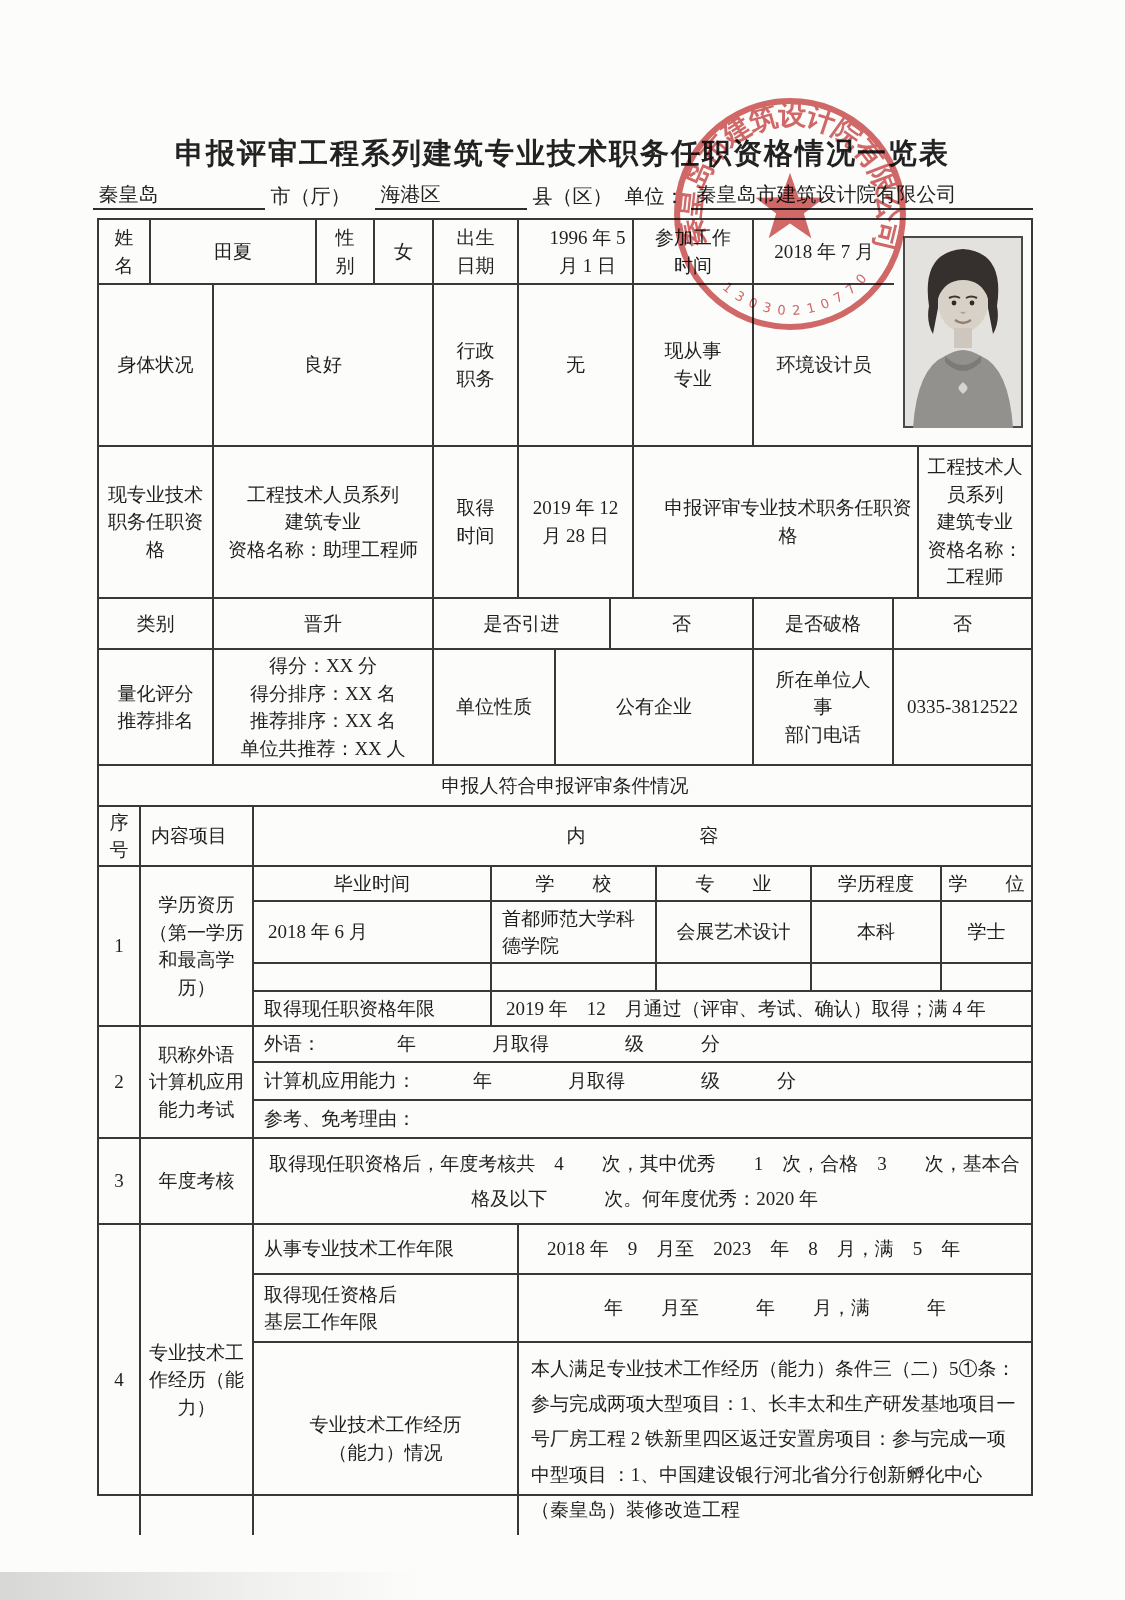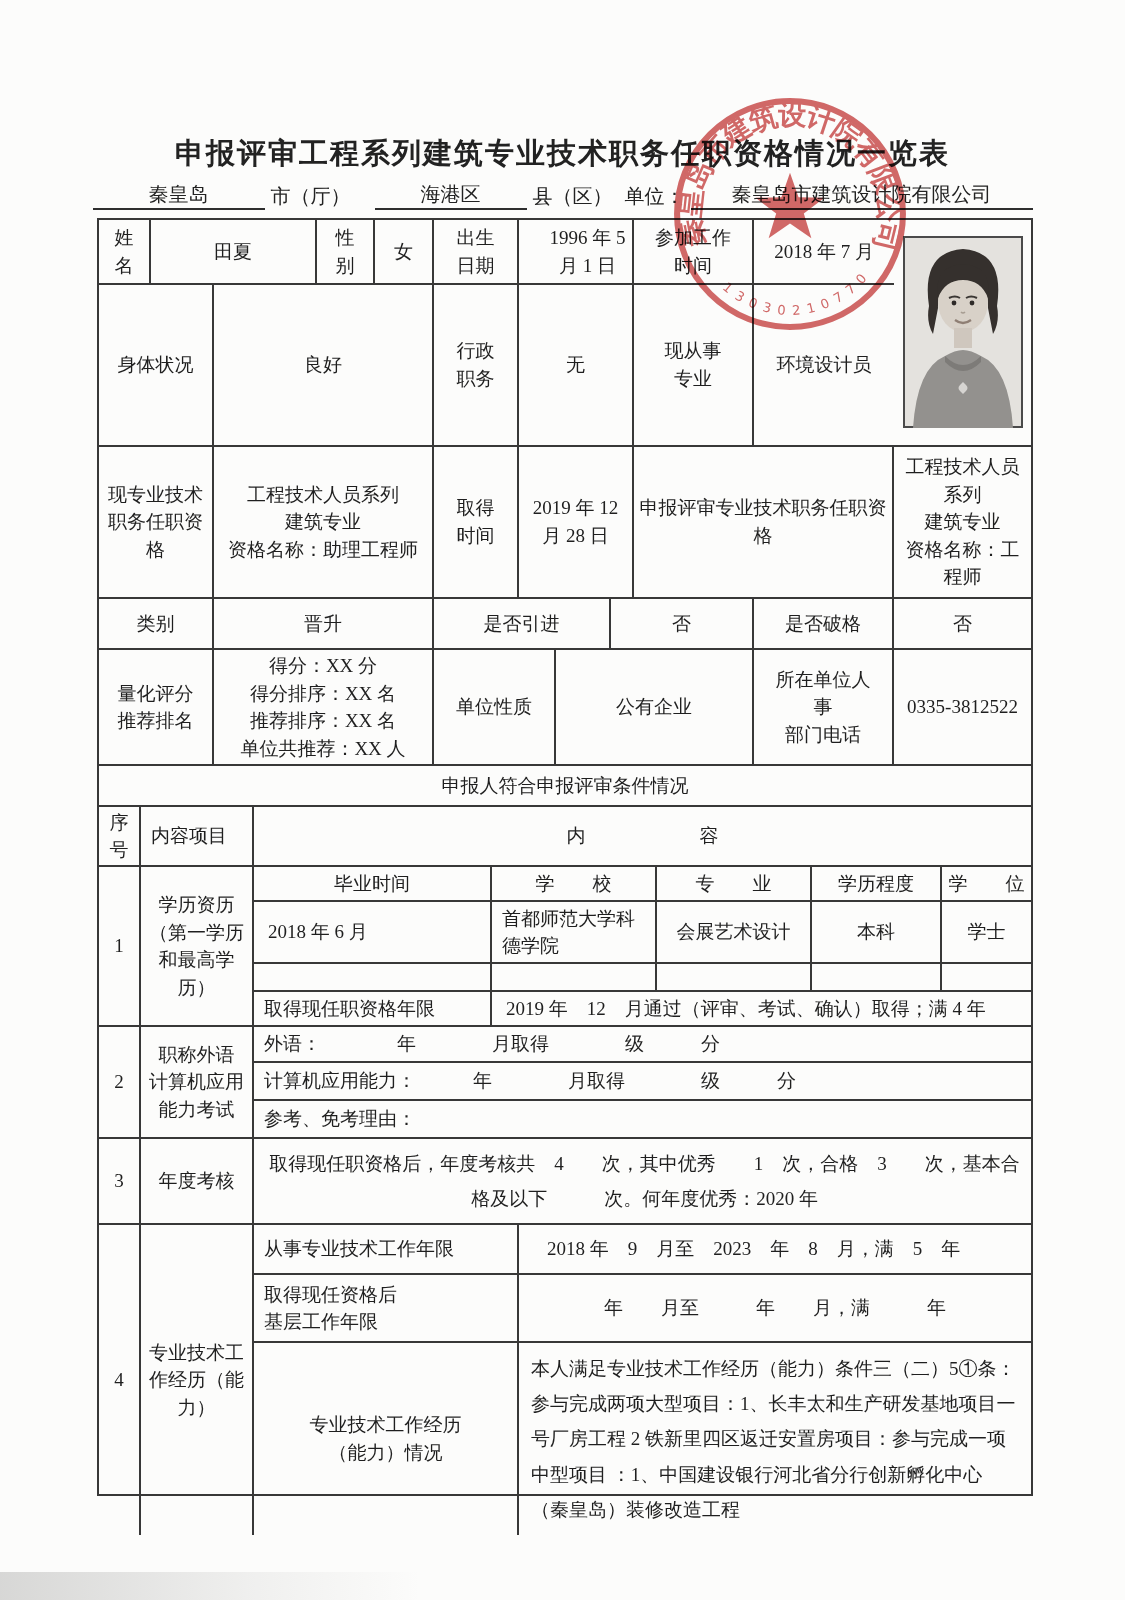--- a/index.html
+++ b/index.html
@@ -9,21 +9,21 @@
   }
   .title{
     position:absolute;top:134px;left:0;width:100%;text-align:center;
     font-size:29px;font-weight:bold;letter-spacing:2px;color:#222;
   }
   .subline{
     position:absolute;top:181px;left:0;width:100%;display:flex;
     justify-content:center;align-items:flex-end;font-size:20px;color:#222;
   }
   .subline .seg{padding:0 6px;}
-  .u{border-bottom:2px solid #2e2e2e;text-align:center;}
+  .u{border-bottom:2px solid #2e2e2e;text-align:left;}
   .u-city{min-width:160px;}
   .u-dist{min-width:140px;}
   .u-unit{min-width:330px;}
   .gap{width:18px;}
   
   .tbl{
     position:absolute;left:97px;top:218px;width:932px;height:1274px;
     border:2px solid #383838;box-sizing:content-box;background:transparent;
     display:flex;flex-direction:column;font-size:19px;line-height:1.45;
   }
@@ -137,21 +137,21 @@
       </div>
     </div>
 
     <div class="band" style="flex:0 0 152px;">
       <div class="c" style="flex:0 0 115px;">现专业技术职务任职资格</div>
       <div class="c pre" style="flex:0 0 220px;">工程技术人员系列
 建筑专业
 资格名称：助理工程师</div>
       <div class="c w-birth" style="flex:0 0 85px;">取得时间</div>
       <div class="c" style="flex:0 0 115px;">2019 年 12 月 28 日</div>
-      <div class="c" style="flex:0 0 260px;">申报评审专业技术职务任职资格</div>
+      <div class="c" style="flex:0 0 260px;margin-left:25px;">申报评审专业技术职务任职资格</div>
       <div class="c pre" style="flex:1;">工程技术人员系列
 建筑专业
 资格名称：工程师</div>
     </div>
 
     <div class="band" style="flex:0 0 51px;">
       <div class="c" style="flex:0 0 115px;">类别</div>
       <div class="c" style="flex:0 0 220px;">晋升</div>
       <div class="c" style="flex:0 0 177px;">是否引进</div>
       <div class="c" style="flex:0 0 143px;">否</div>

